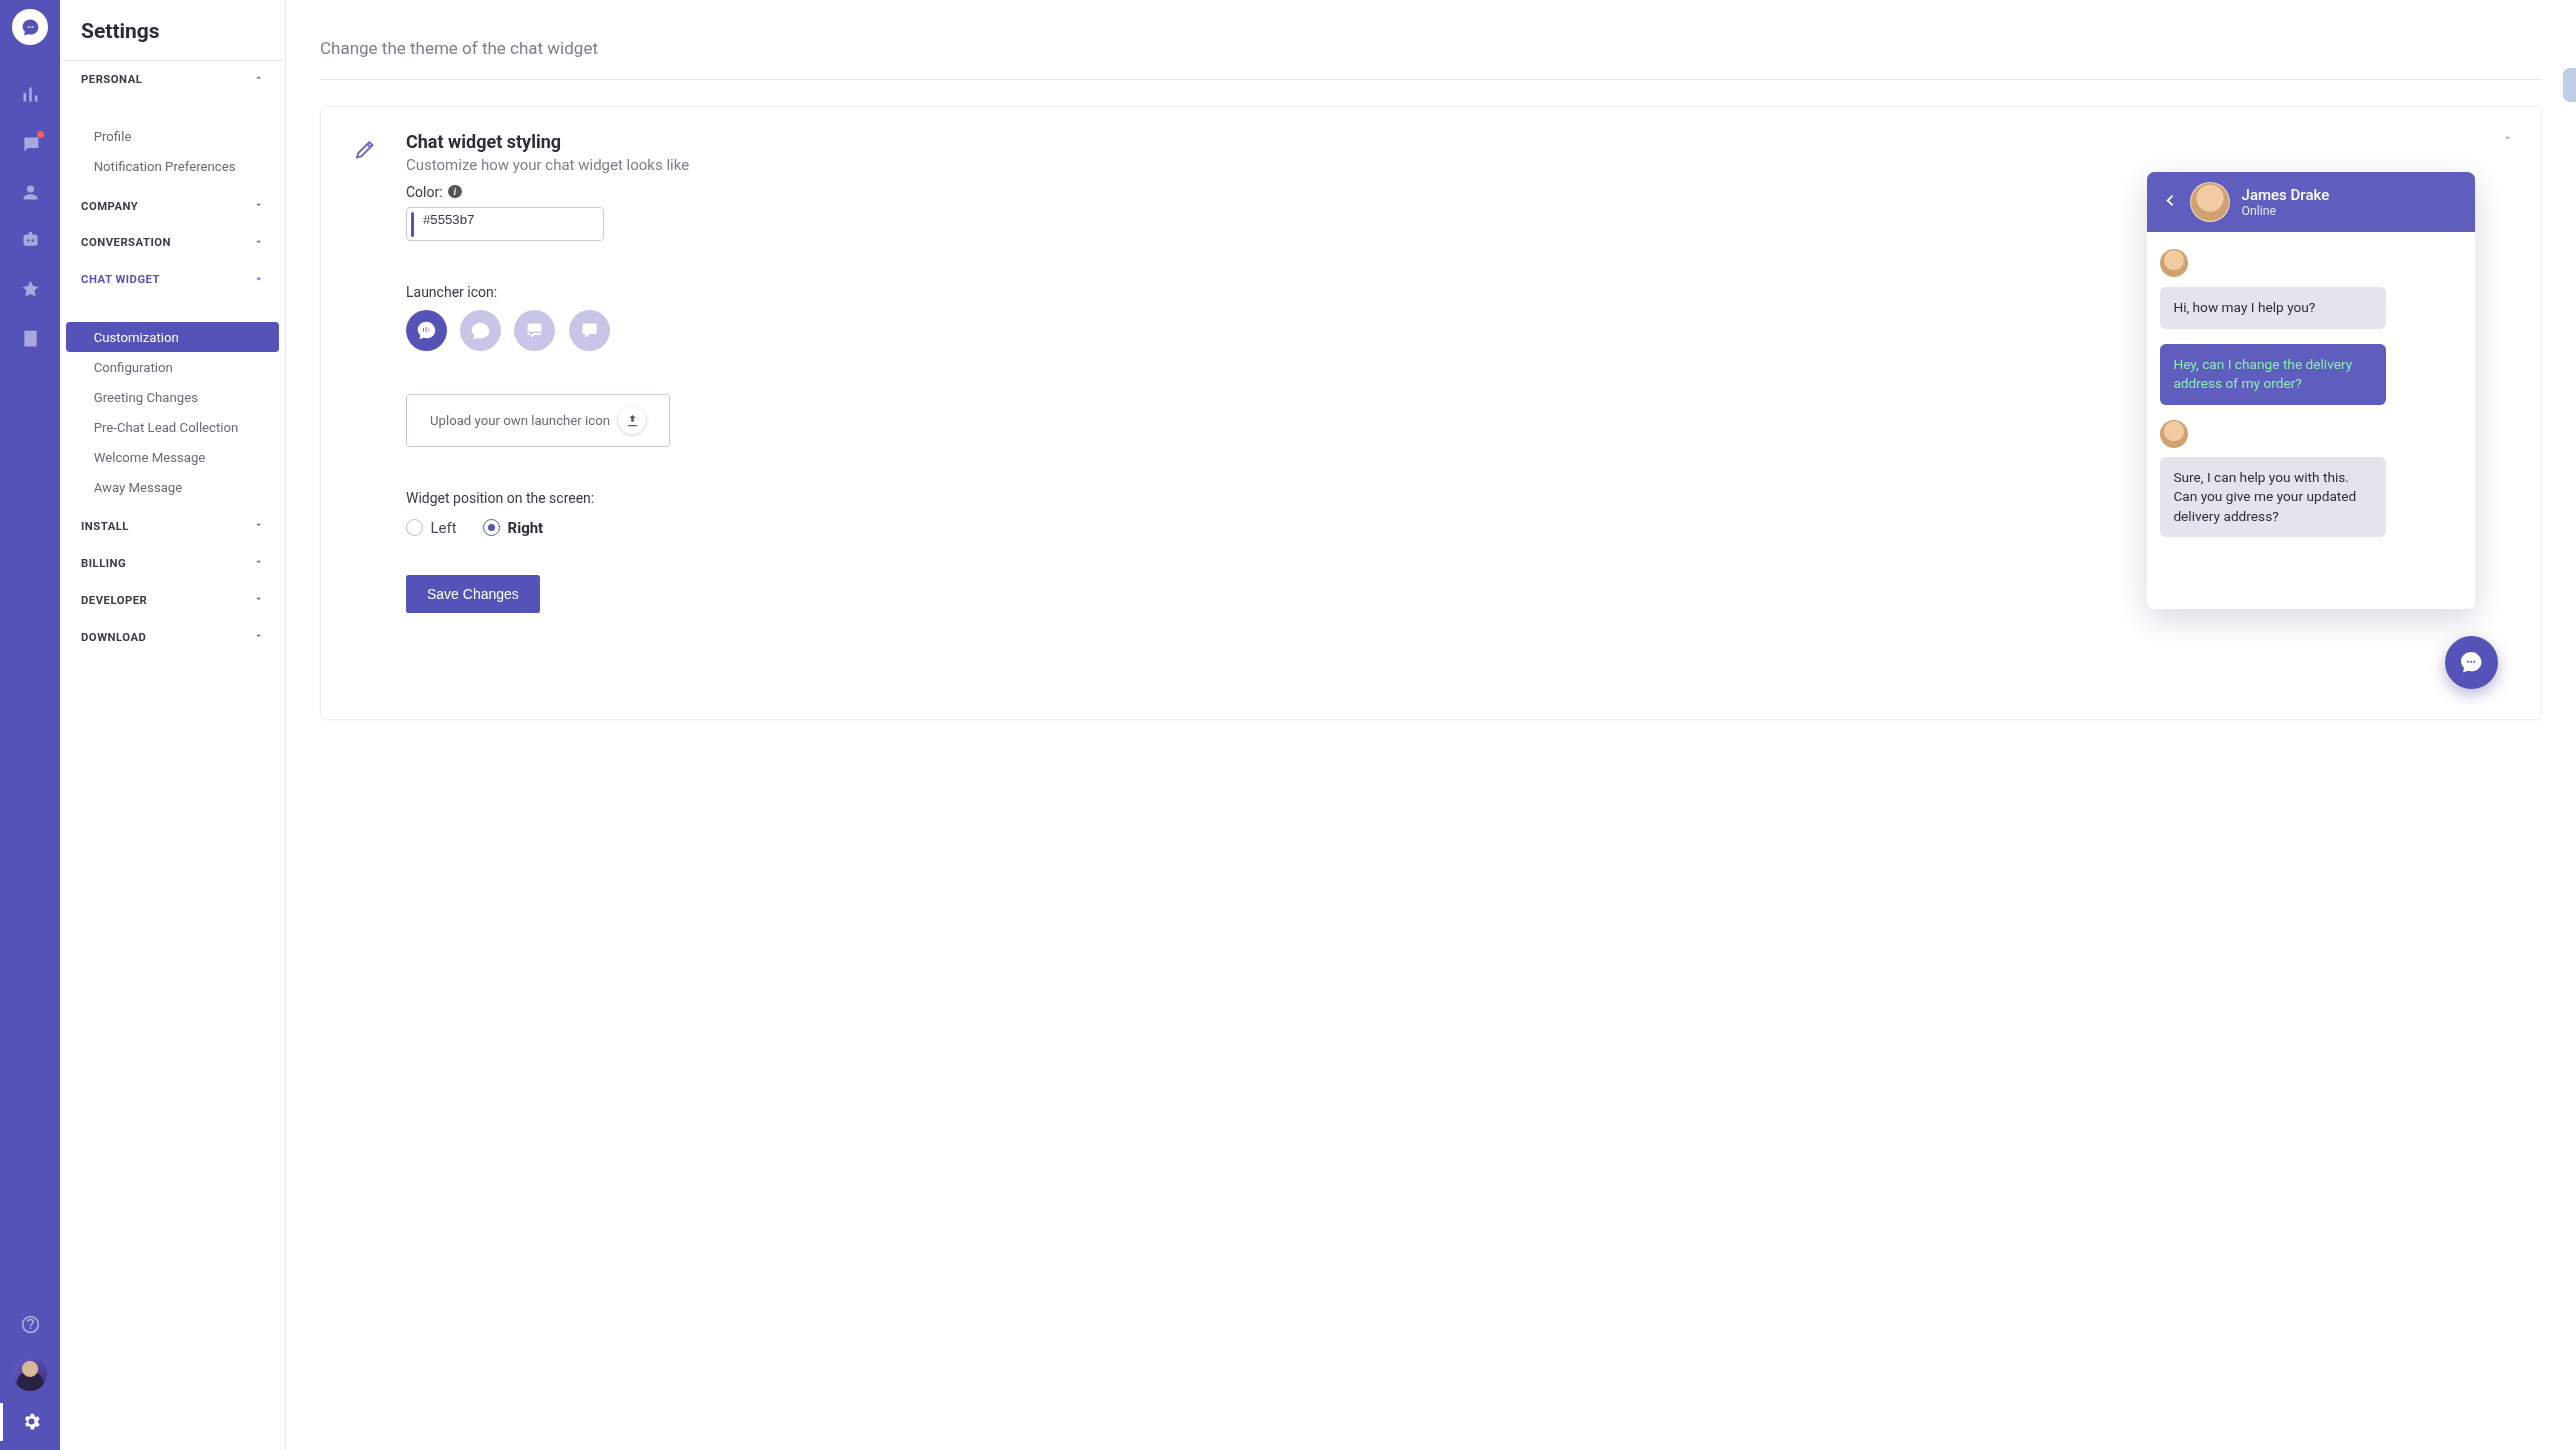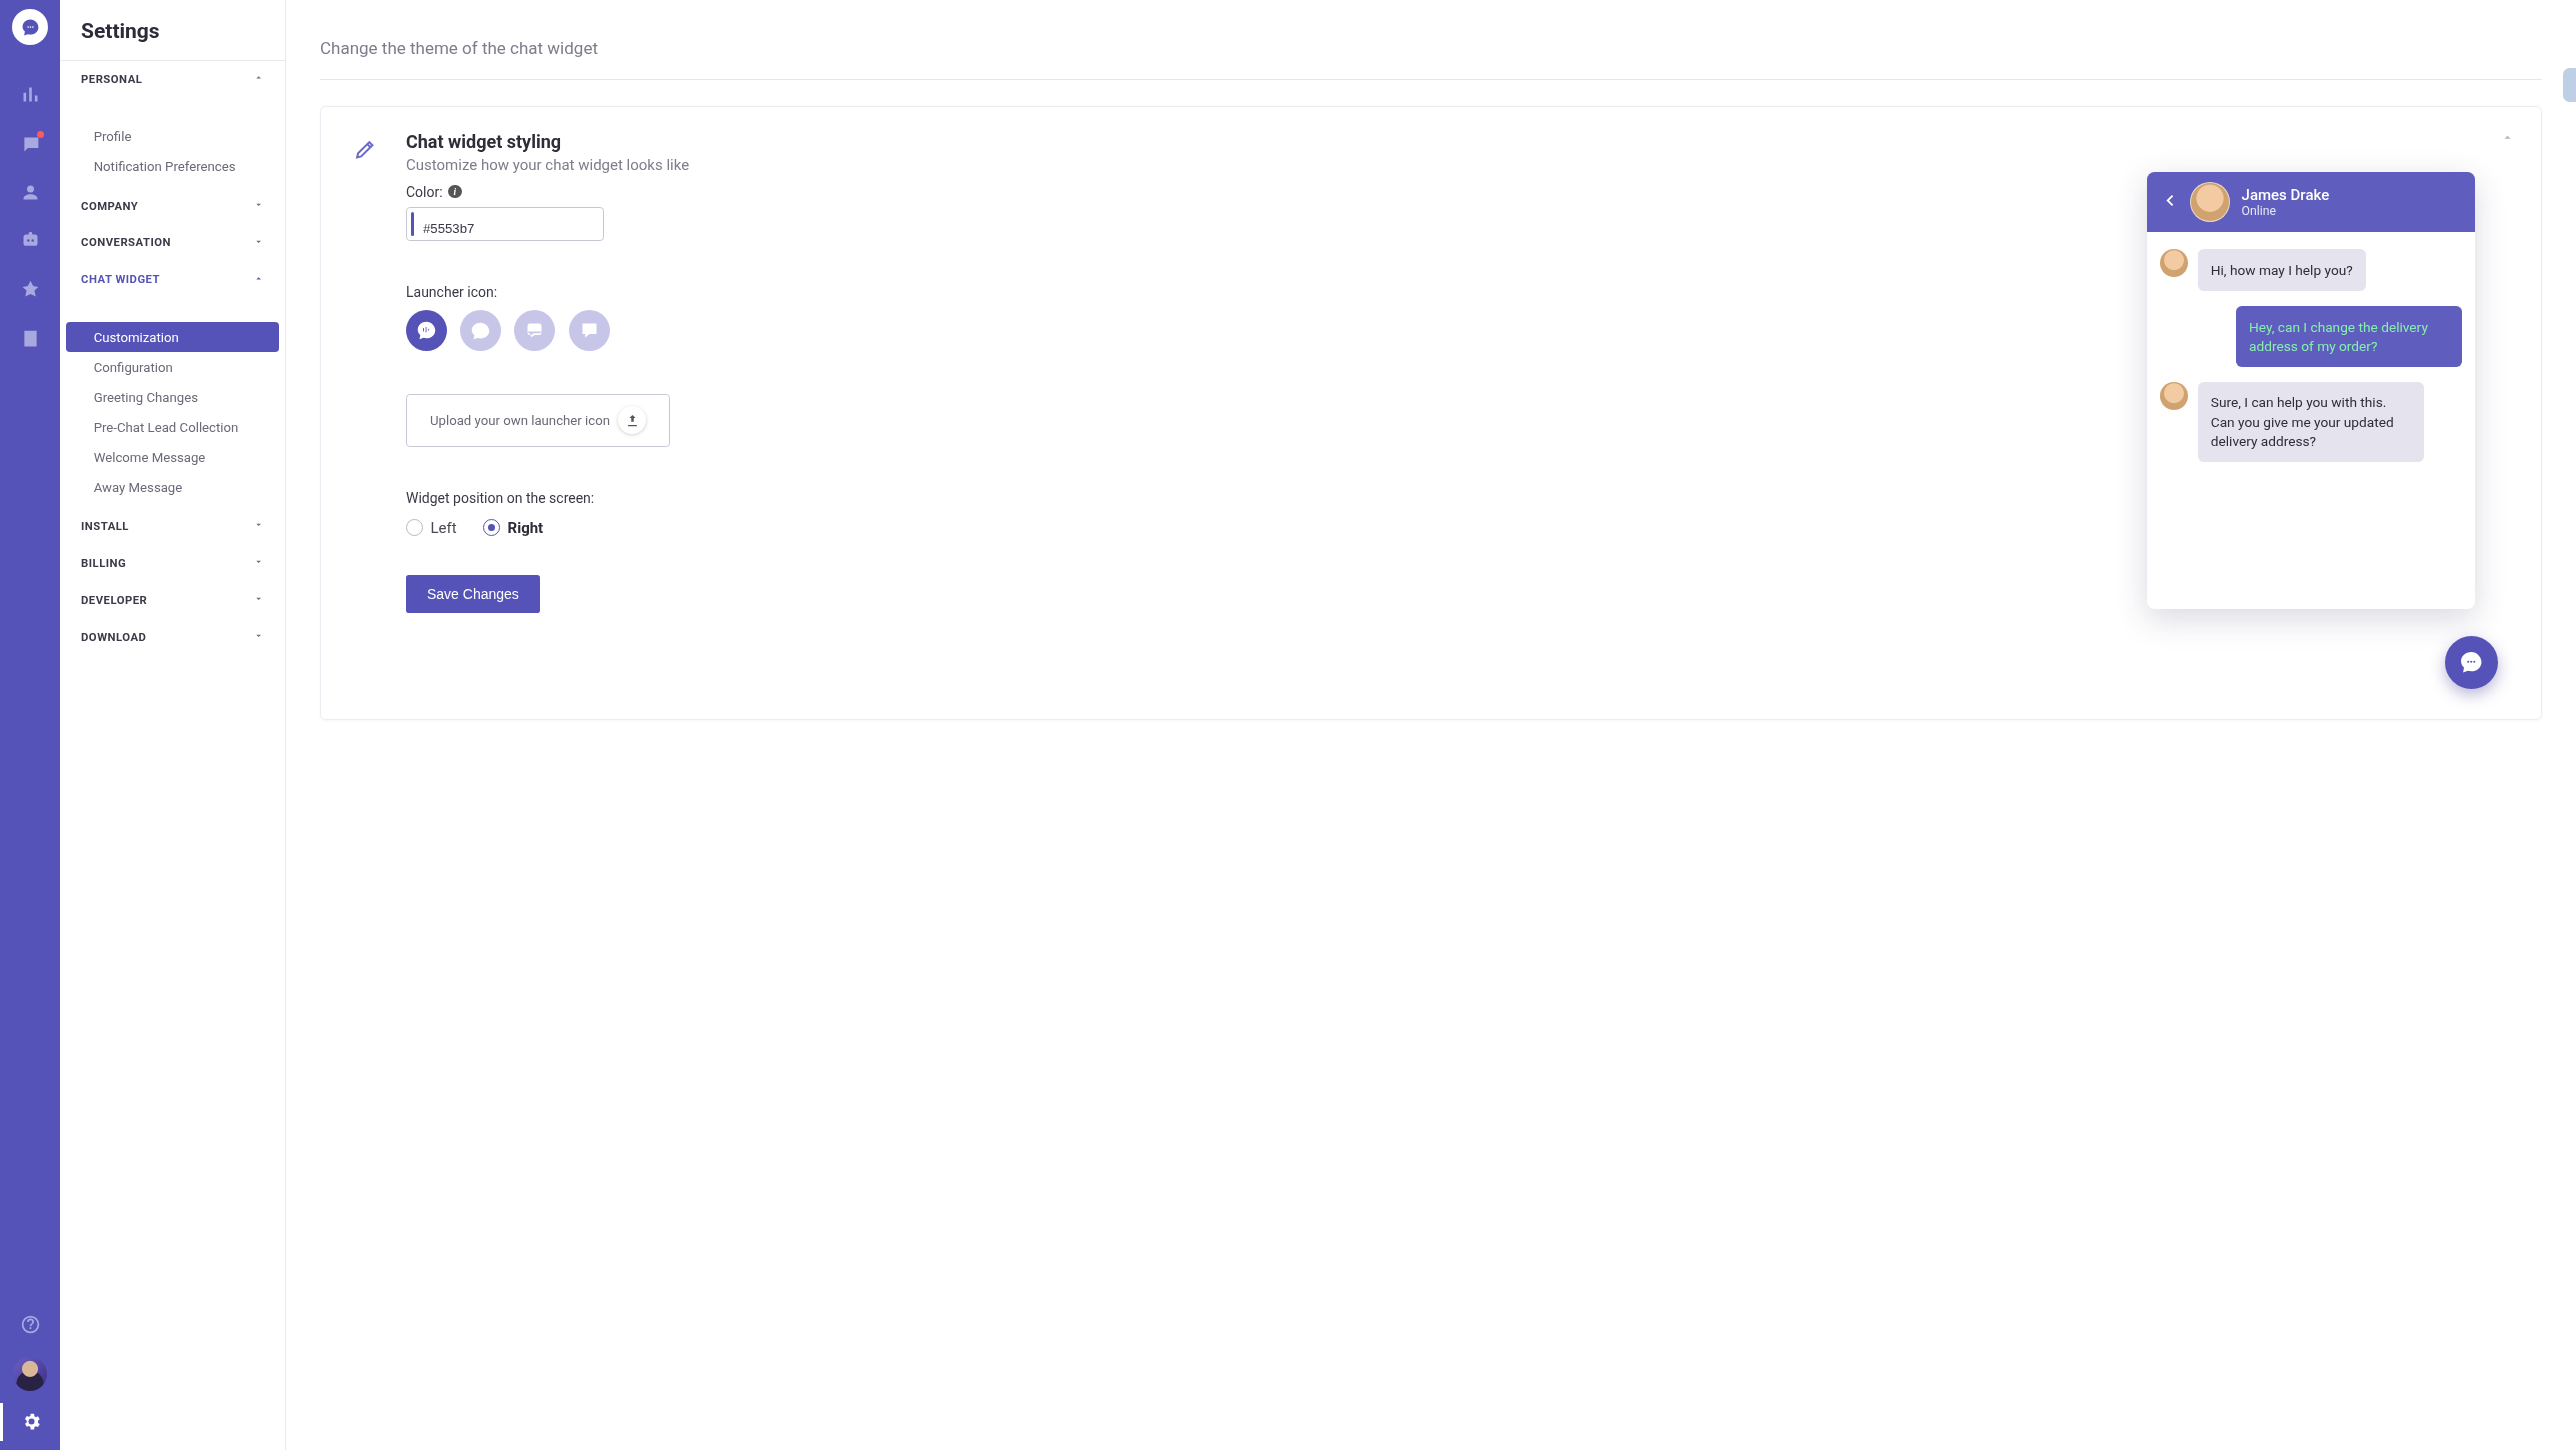--- a/index.html
+++ b/index.html
@@ -152,21 +152,21 @@
   .field-label { font-size: 14px; color: #3a3a48; margin-bottom: 7.5px; display: flex; align-items: center; gap: 5.7px; }
   .info-icon {
     width: 13.2px; height: 13.2px; border-radius: 50%;
     background: #555; color: #fff;
     font-size: 9.4px; font-style: italic; font-weight: 700;
     display: inline-flex; align-items: center; justify-content: center;
     font-family: serif;
   }
 
   .color-input {
-    display: flex; align-items: flex-end;
+    display: flex; align-items: flex-start;
     border: 0.9px solid #c8c8d4;
     border-radius: 3.8px;
     width: 198px; height: 34px;
     padding: 4px;
   }
   .color-swatch {
     width: 28px; height: 24.5px;
     border-radius: 1.9px;
   }
   .color-text {
@@ -251,21 +251,21 @@
   .chat-back svg { width: 17px; height: 17px; }
   .chat-avatar {
     width: 40px; height: 40px; border-radius: 50%;
     background: radial-gradient(circle at 50% 40%, #f3cba3 0 13.2px, #cfa270 14px),
                 linear-gradient(#9fbad8,#9fbad8);
     border: 1.9px solid rgba(255,255,255,0.6);
   }
   .chat-name { font-size: 15px; font-weight: 500; line-height: 1.1; }
   .chat-status { font-size: 12.3px; opacity: 0.85; }
   .chat-body { padding: 17px 13.2px 38px; min-height: 377px; }
-  .msg-row { display: flex; gap: 9.4px; margin-bottom: 15px; }
+  .msg-row { display: flex; gap: 9.4px; margin-bottom: 15px; flex-direction: column; }
   .msg-row.right { justify-content: flex-end; }
   .msg-avatar {
     width: 28px; height: 28px; border-radius: 50%; flex-shrink: 0;
     background: radial-gradient(circle at 50% 40%, #f3cba3 0 9.4px, #cfa270 10.4px),
                 linear-gradient(#a8c4e0,#a8c4e0);
   }
   .bubble {
     max-width: 226px;
     padding: 11.3px 13.2px;
     border-radius: 5.7px;

